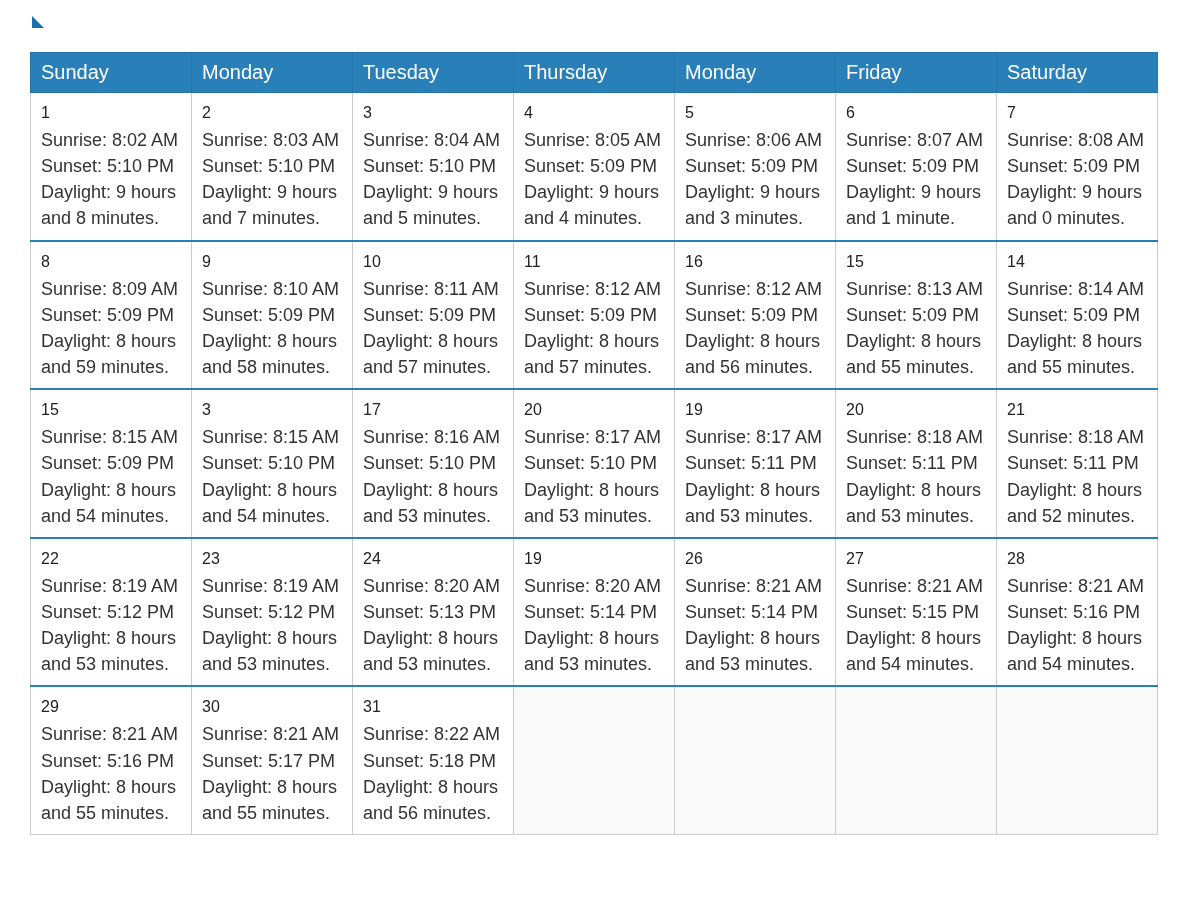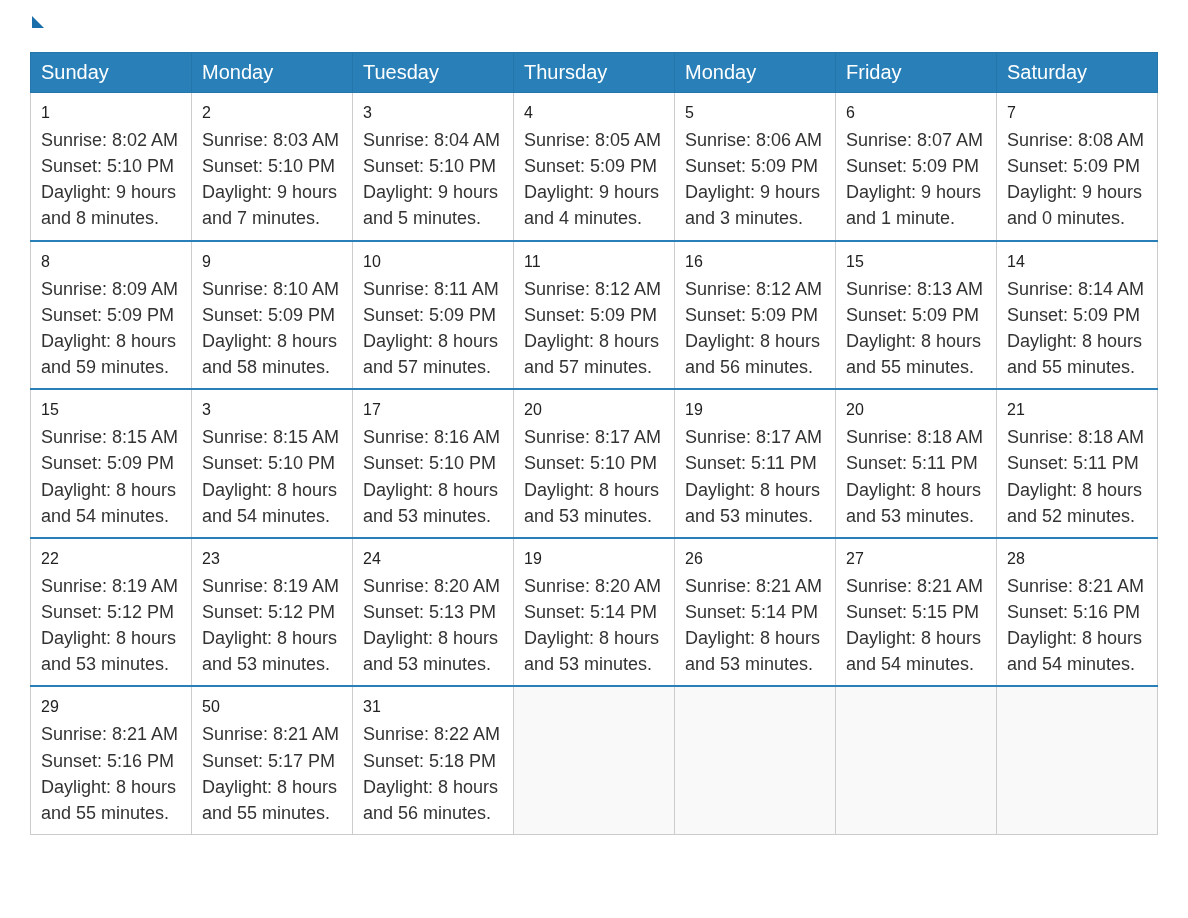--- a/index.html
+++ b/index.html
@@ -256,21 +256,21 @@
         <span class="day-number">28</span>
         <span class="day-info">Sunrise: 8:21 AM<br>Sunset: 5:16 PM<br>Daylight: 8 hours and 54 minutes.</span>
       </td>
       </tr>
       <tr class="row-divider">
         <td>
         <span class="day-number">29</span>
         <span class="day-info">Sunrise: 8:21 AM<br>Sunset: 5:16 PM<br>Daylight: 8 hours and 55 minutes.</span>
       </td>
         <td>
-        <span class="day-number">50</span>
+        <span class="day-number">30</span>
         <span class="day-info">Sunrise: 8:21 AM<br>Sunset: 5:17 PM<br>Daylight: 8 hours and 55 minutes.</span>
       </td>
         <td>
         <span class="day-number">31</span>
         <span class="day-info">Sunrise: 8:22 AM<br>Sunset: 5:18 PM<br>Daylight: 8 hours and 56 minutes.</span>
       </td>
         <td class="empty"></td>
         <td class="empty"></td>
         <td class="empty"></td>
         <td class="empty"></td>

